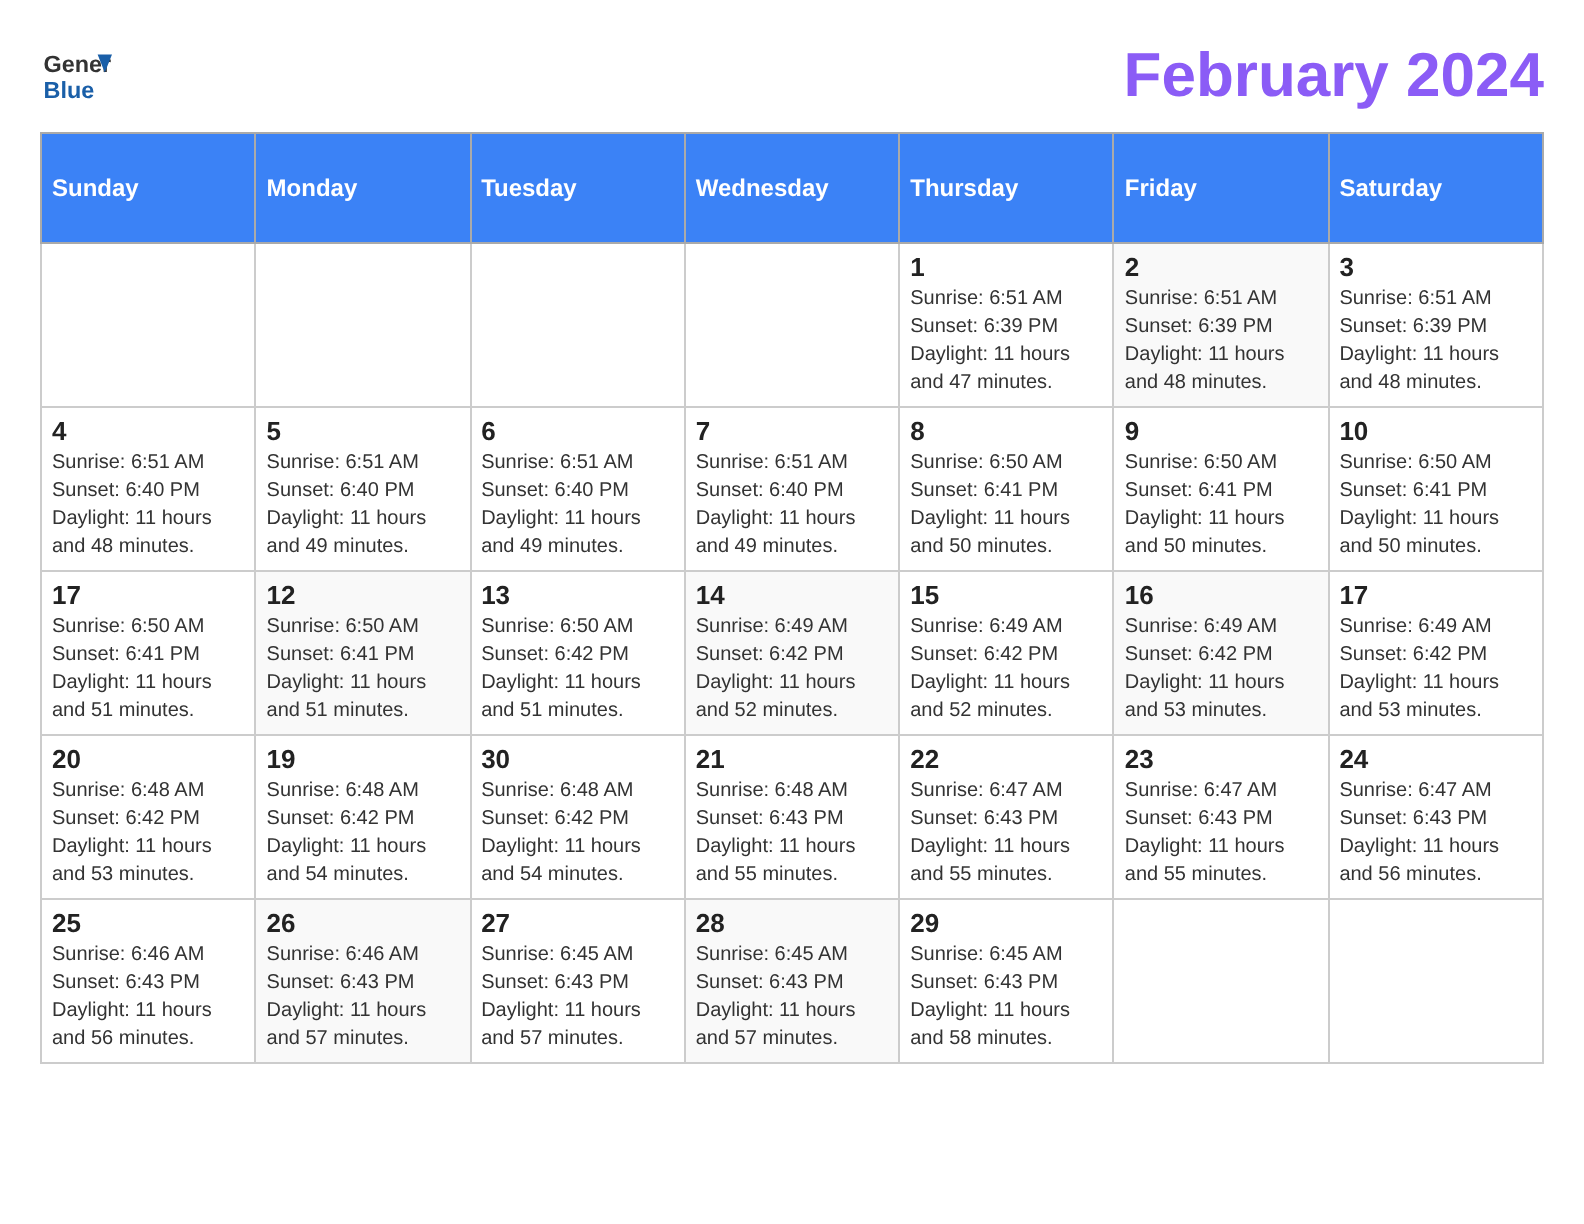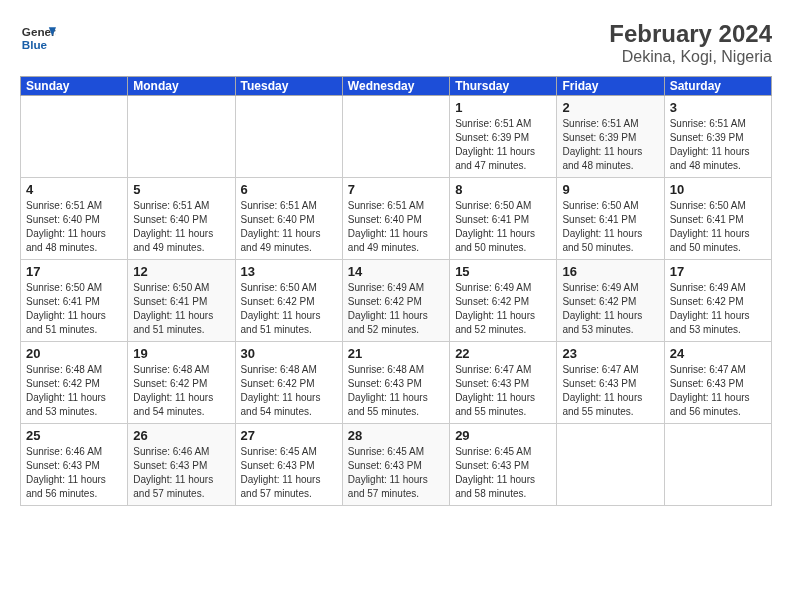--- a/index.html
+++ b/index.html
@@ -22,39 +22,39 @@
       gap: 4px;
     }
     .logo-icon {
       width: 36px;
       height: 36px;
     }
     .title-block {
       text-align: right;
     }
     .title-block h1 {
-      font-size: 24px;
+      font-size: 31px;
       font-weight: bold;
-      color: #404040;
+      color: #8b5cf6;
     }
     .title-block h2 {
       font-size: 16px;
       font-weight: normal;
       color: #555;
     }
     table {
       width: 100%;
       border-collapse: collapse;
       font-size: 11px;
     }
     thead tr th {
-      background-color: #1d4ed8;
+      background-color: #3b82f6;
       color: #fff;
       text-align: left;
-      padding: 2px 5px;
+      padding: 20px 5px;
       font-size: 12px;
       font-weight: bold;
       border: 1px solid #aaa;
     }
     tbody tr td {
       border: 1px solid #ccc;
       vertical-align: top;
       padding: 4px 5px;
       height: 80px;
       width: 14.28%;
@@ -87,21 +87,20 @@
 <div class="header">
   <div class="logo">
     <svg class="logo-icon" viewBox="0 0 40 40">
       <text x="2" y="18" font-size="13" font-weight="bold" fill="#333">General</text>
       <text x="2" y="32" font-size="13" font-weight="bold" fill="#1a5fa8">Blue</text>
       <polygon points="32,8 40,8 36,18" fill="#1a5fa8"></polygon>
     </svg>
   </div>
   <div class="title-block">
     <h1>February 2024</h1>
-    <h2>Dekina, Kogi, Nigeria</h2>
   </div>
 </div>
 
 <table>
   <thead>
     <tr id="weekday-header">
         <th>Sunday</th>
         <th>Monday</th>
         <th>Tuesday</th>
         <th>Wednesday</th>

